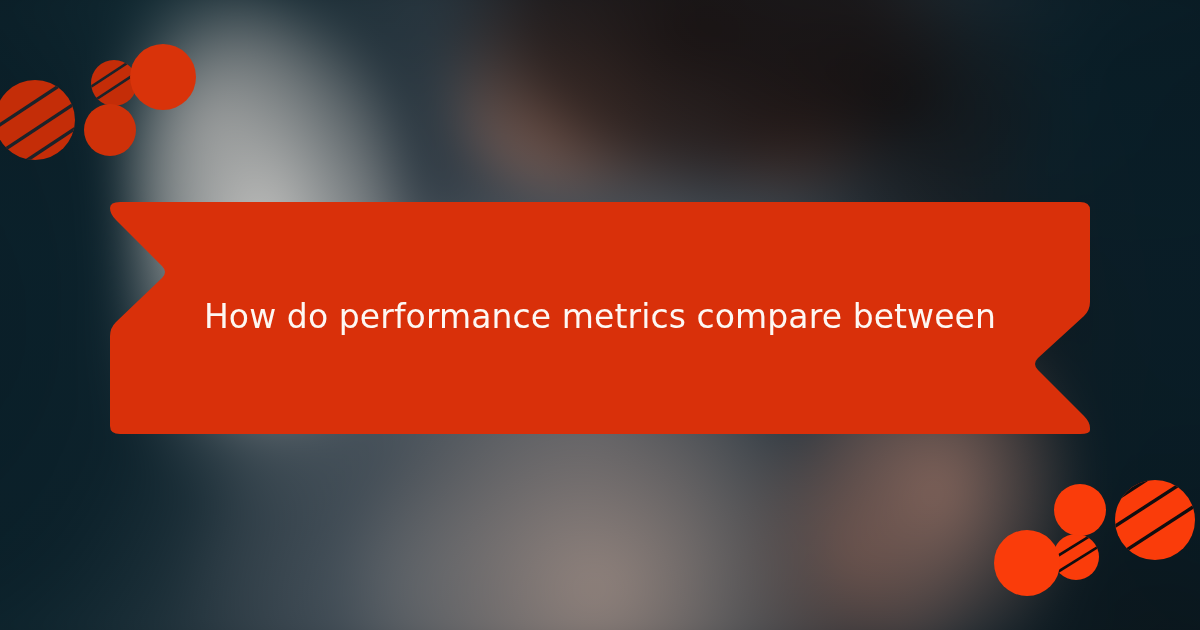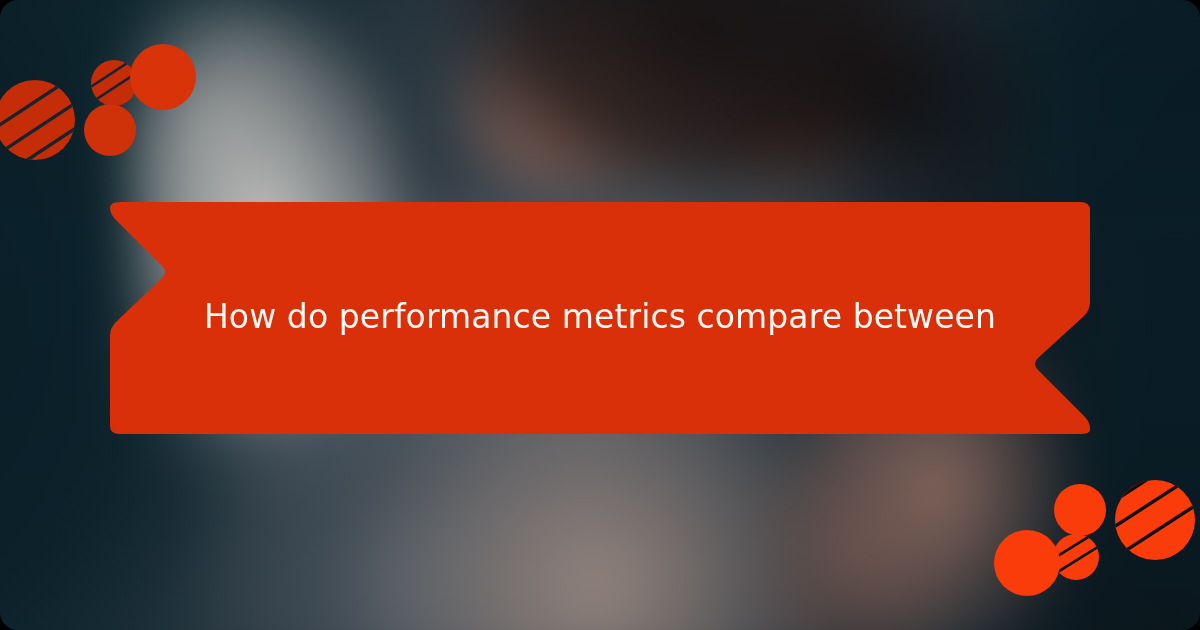--- a/index.html
+++ b/index.html
@@ -6,21 +6,20 @@
     margin: 0;
     padding: 0;
     background: #000;
   }
   #card {
     position: relative;
     width: 1200px;
     height: 630px;
     overflow: hidden;
     font-family: "DejaVu Sans", "Liberation Sans", sans-serif;
-    border-radius: 18px;
   }
 
   
   .bg-photo {
     position: absolute;
     inset: 0;
     
     background-color: #14303a;
     background-image:
       

